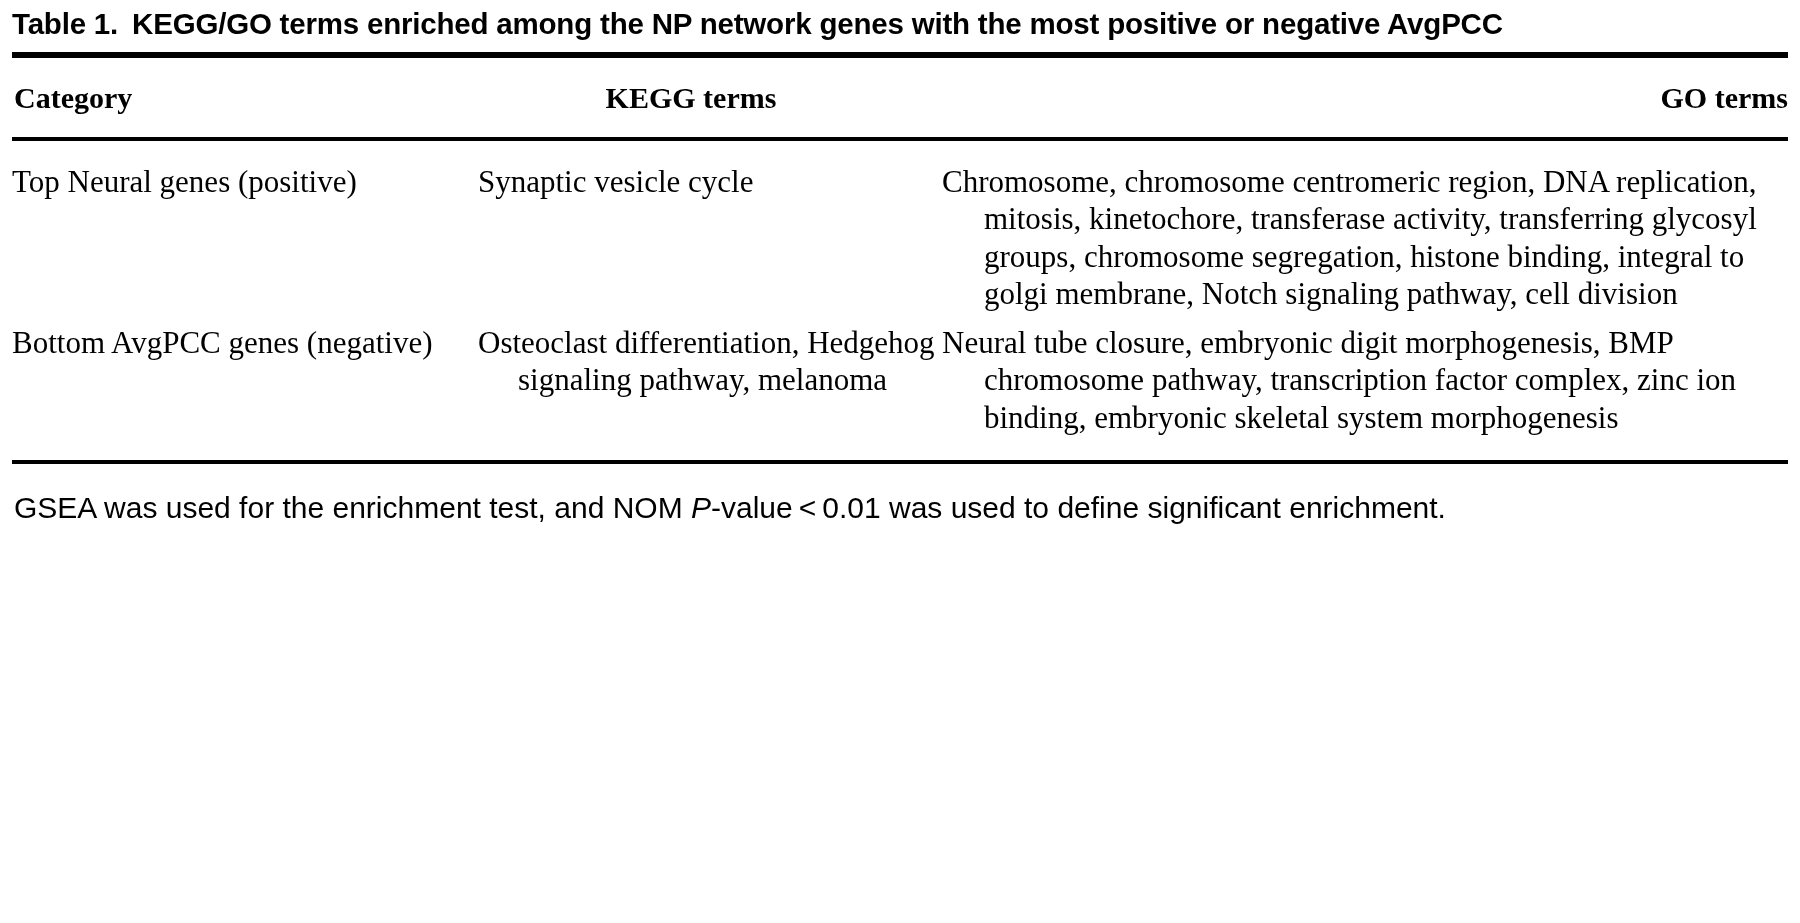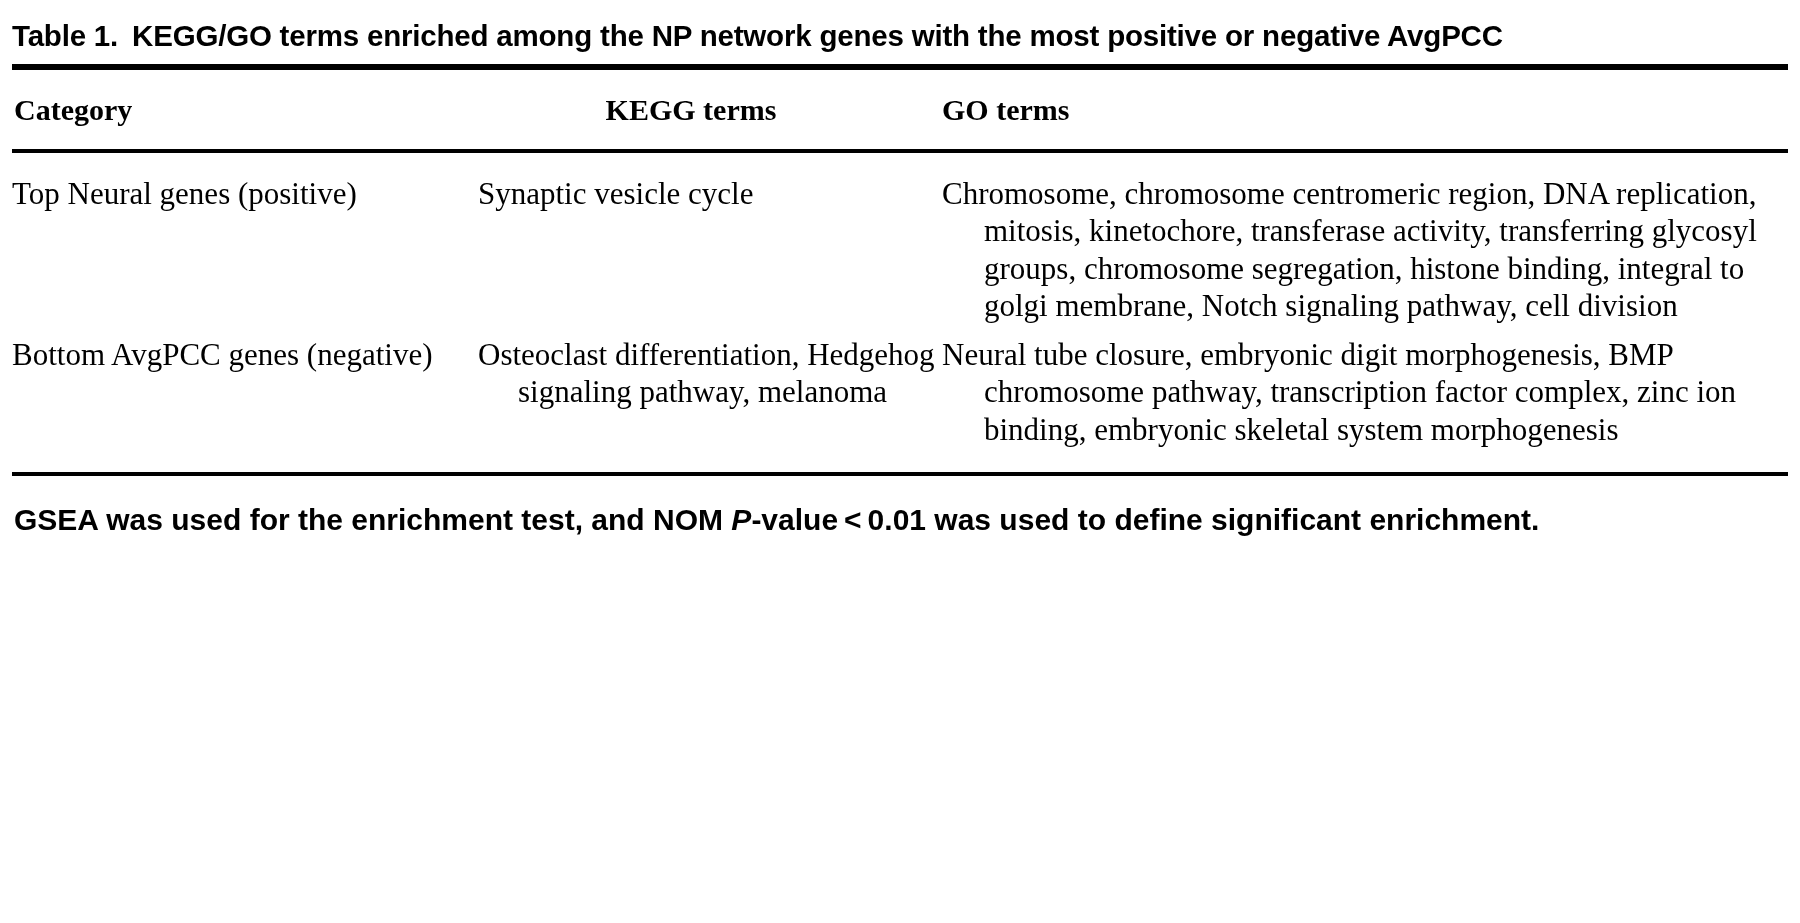--- a/index.html
+++ b/index.html
@@ -14,21 +14,21 @@
     font-family: "Liberation Sans", sans-serif;
     color: #000000;
     overflow: hidden;
   }
 
   .page {
     position: relative;
     width: 1566px;
     height: 923px;
     box-sizing: border-box;
-    padding: 12px 12px;
+    padding: 0 12px;
   }
 
   
   .caption {
     font-size: 29.5px;
     font-weight: bold;
     line-height: 1.33;
     letter-spacing: -0.2px;
     padding-top: 4px;
     margin: 0;
@@ -62,21 +62,21 @@
   table.kegg-table col.c-go   { width: 846px; }
 
   thead th {
     font-weight: bold;
     font-size: 30px;
     padding: 22px 0 20px 0;
     vertical-align: bottom;
   }
   th.h-cat  { text-align: left;   padding-left: 2px; }
   th.h-kegg { text-align: center; }
-  th.h-go   { text-align: left; }
+  th.h-go   { text-align: right; }
 
   tbody td {
     vertical-align: top;
     padding: 0;
   }
   tbody tr.row-first td { padding-top: 22px; }
   tbody tr.row-second td { padding-top: 11px; padding-bottom: 24px; }
 
   .cell-text {
     display: block;
@@ -91,21 +91,20 @@
   
   .footnote {
     width: 1776px;
     font-size: 30px;
     line-height: 1.30;
     text-align: justify;
     text-justify: inter-word;
     margin-top: 24px;
     padding-left: 2px;
     box-sizing: border-box;
-    font-weight: bold;
   }
   .footnote .ital { font-style: italic; }
 </style>
 </head>
 <body style="background: rgb(255, 255, 255); color: rgb(0, 0, 0);">
 
 <div class="page">
 
   <div class="caption">
     <span class="label">Table 1.</span><span>KEGG/GO terms enriched among the NP network genes with the most positive or negative AvgPCC</span>

